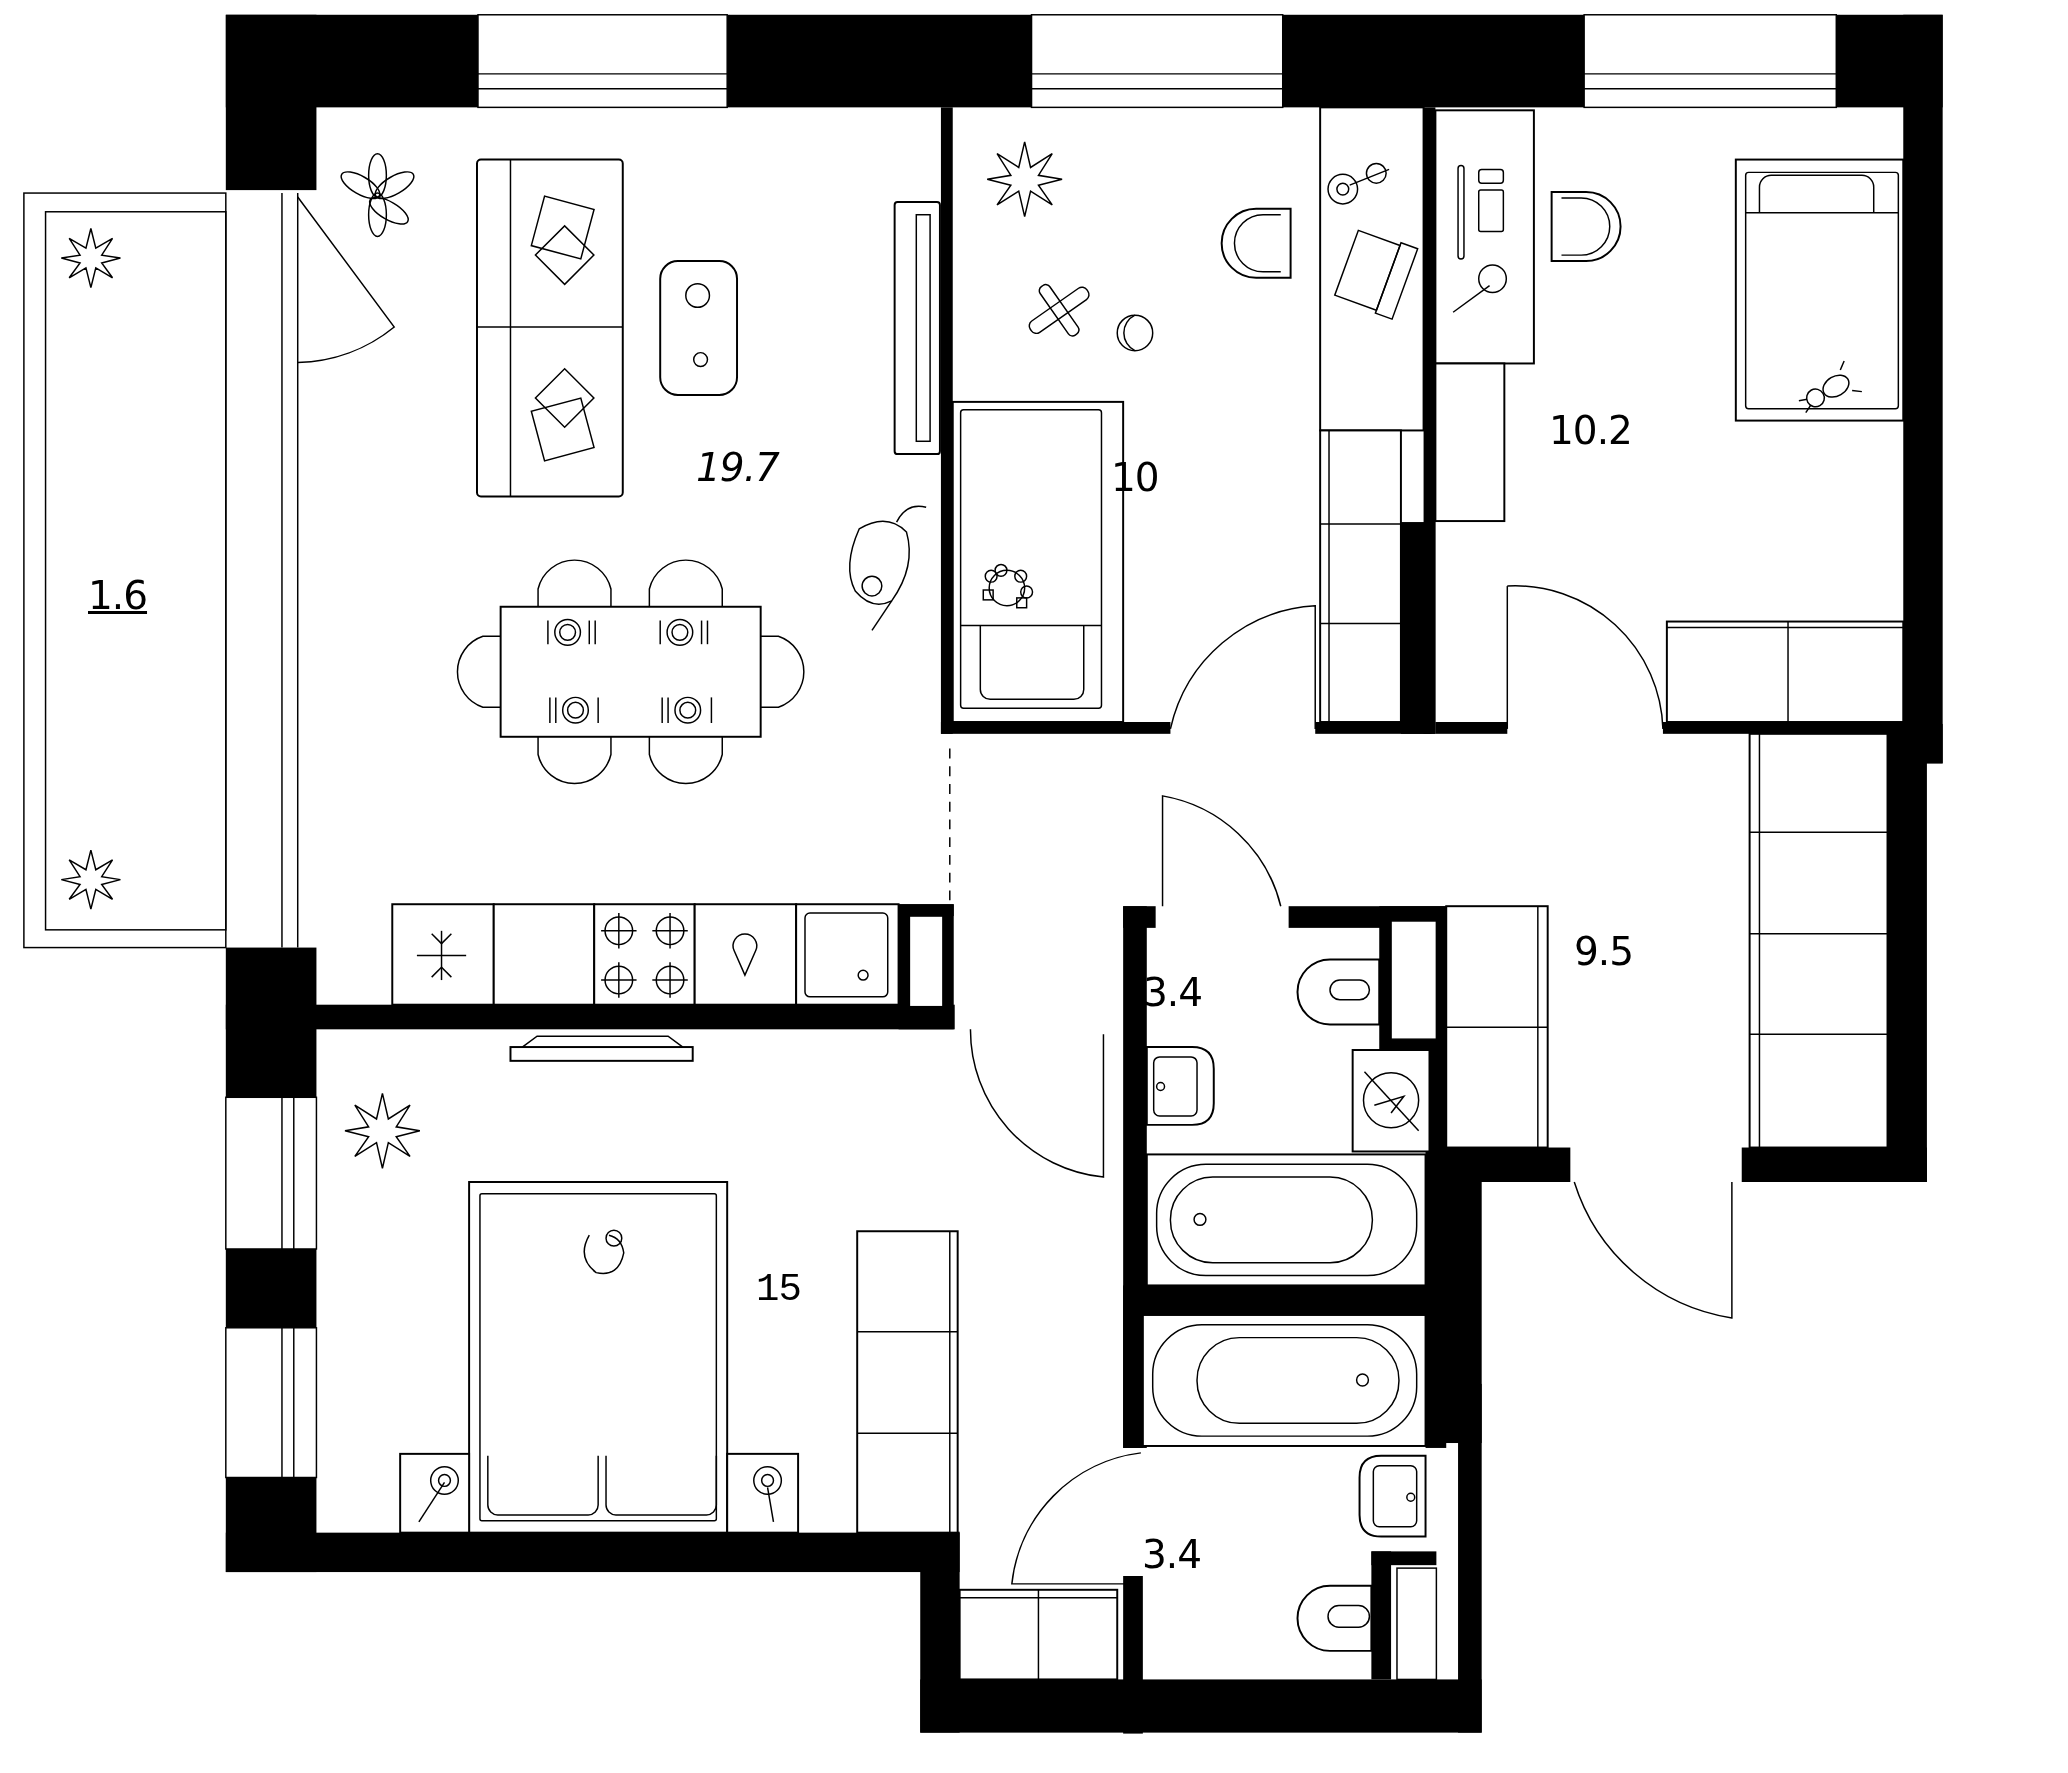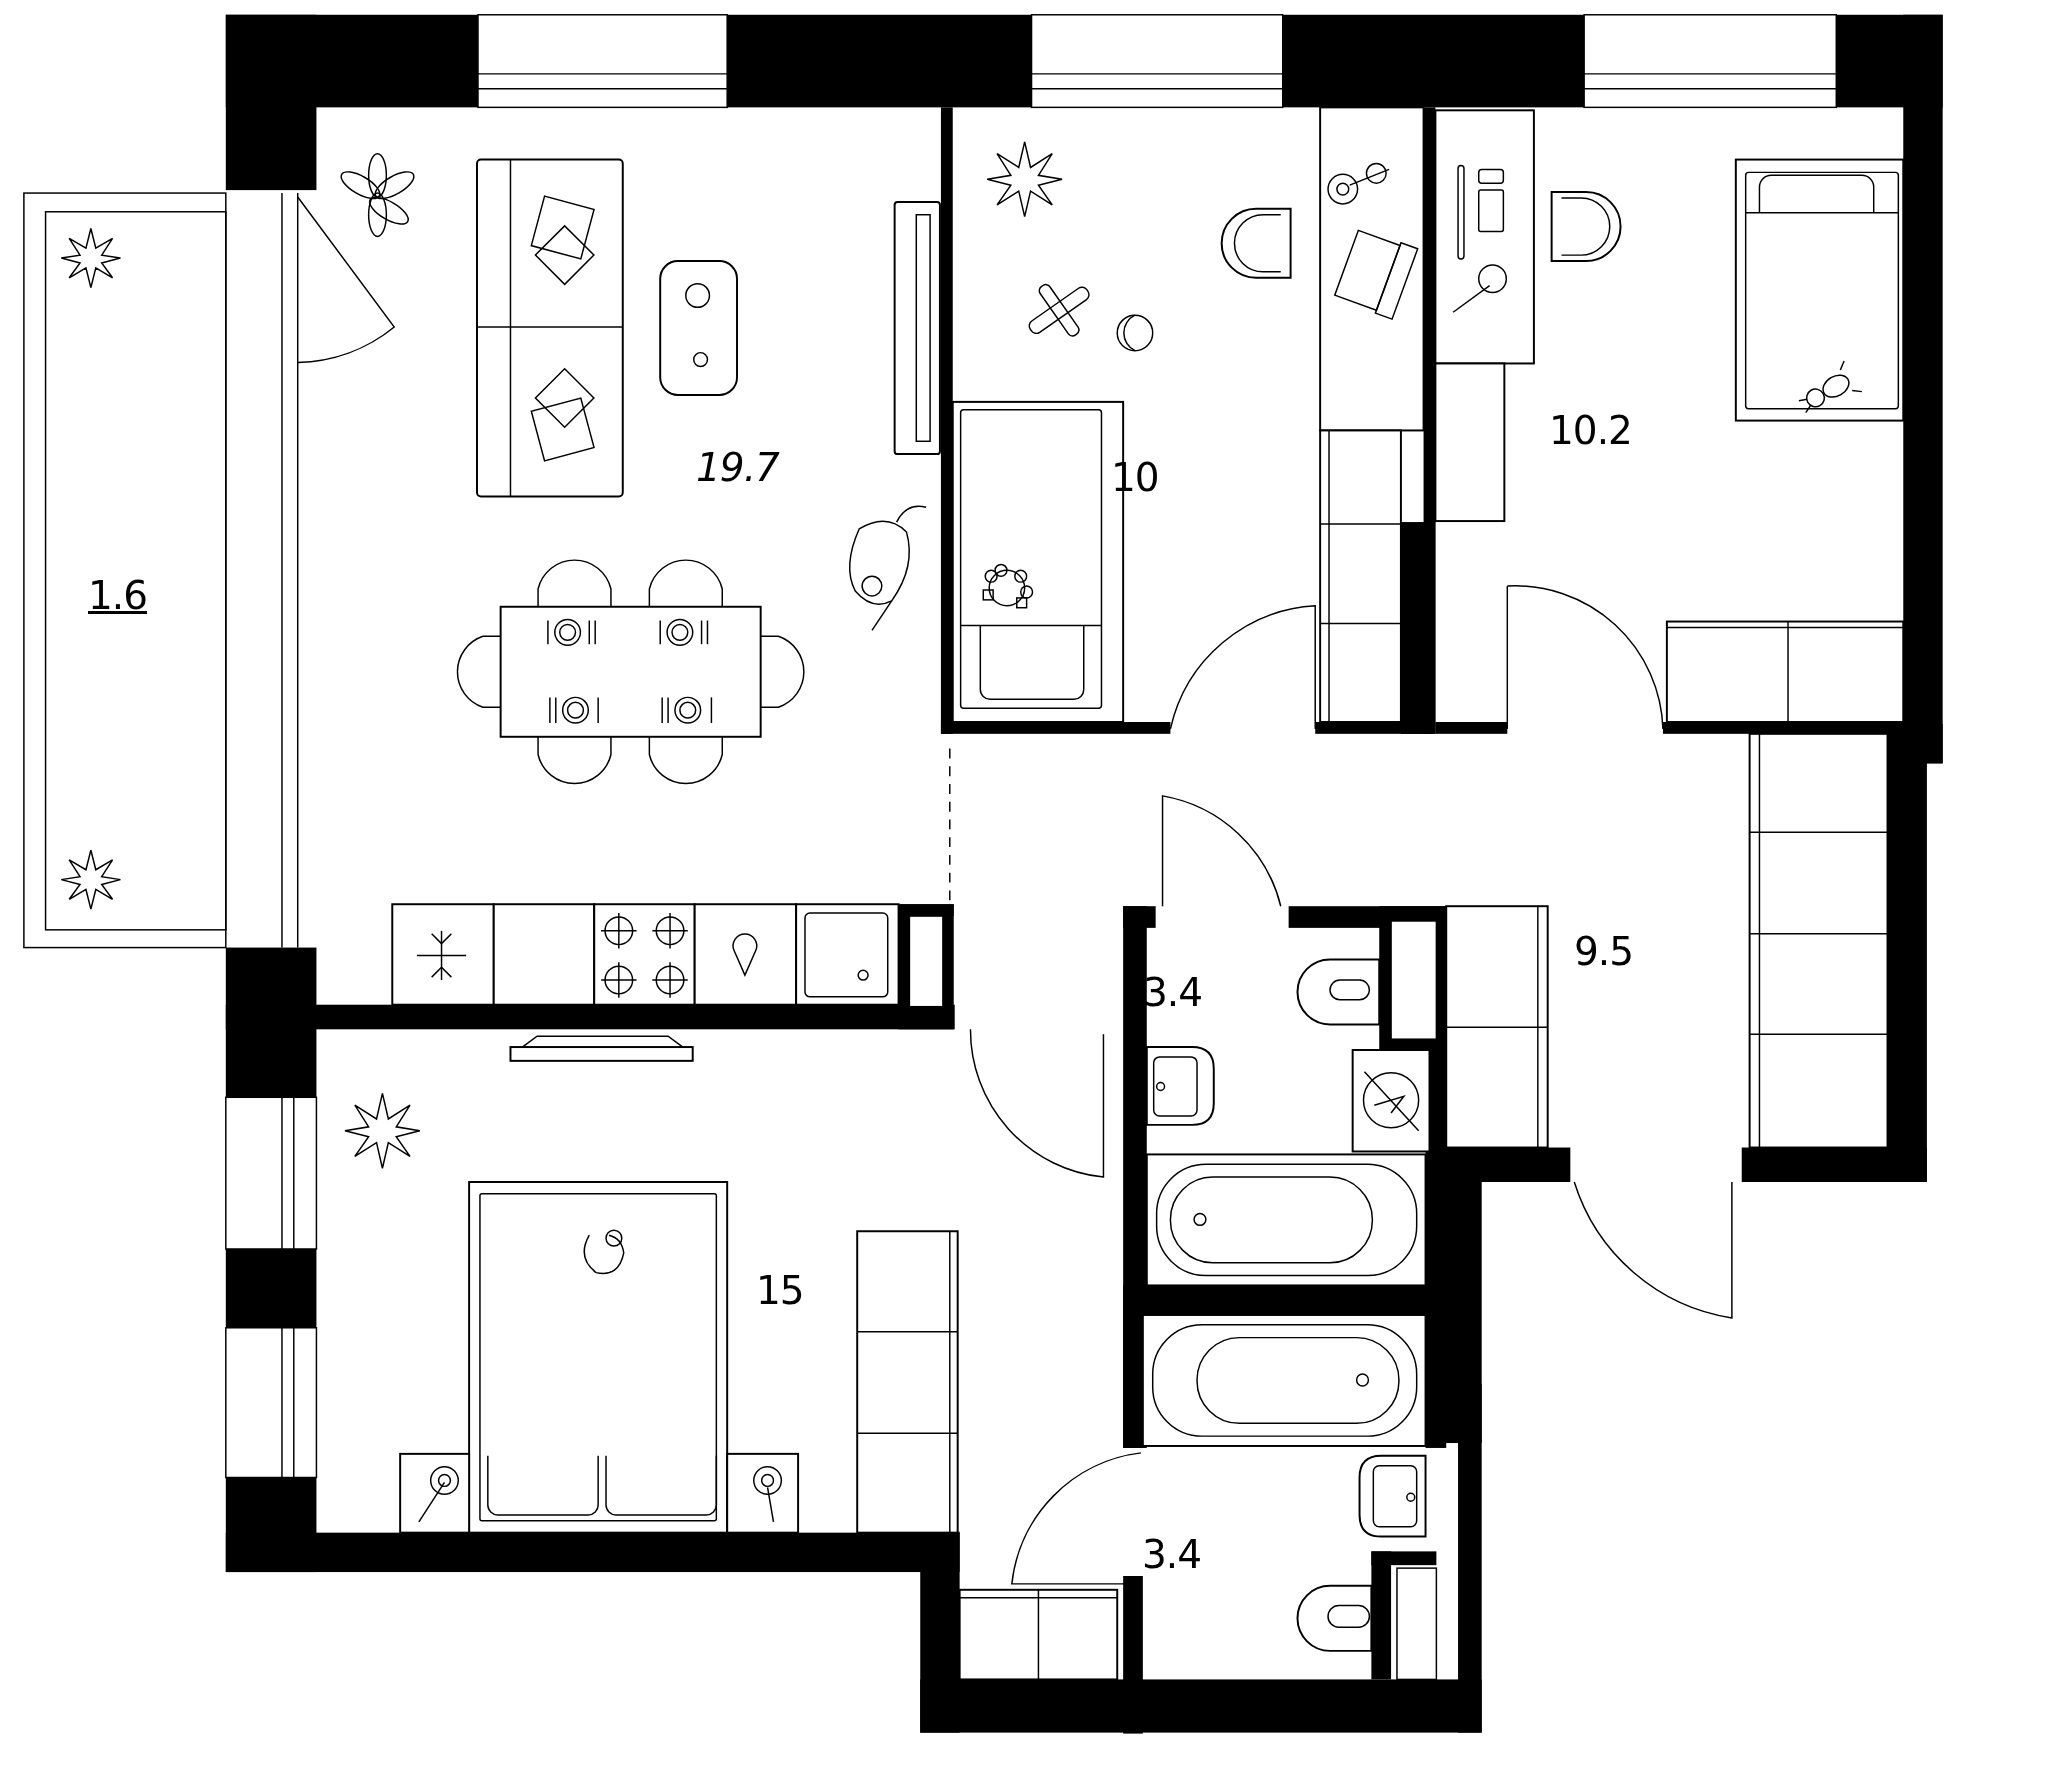--- a/index.html
+++ b/index.html
@@ -402,14 +402,14 @@
   </g>
 </svg>
 
 <div class="label" style="left:88px; top:573px;text-decoration:underline;">1.6</div>
 <div class="label" style="left:696px; top:445px;font-style:italic;">19.7</div>
 <div class="label" style="left:1111px; top:439px;margin-top:16px;">10</div>
 <div class="label" style="left:1549px; top:408px;">10.2</div>
 <div class="label" style="left:1558px; top:929px;margin-left:16px;">9.5</div>
 <div class="label" style="left:1143px; top:970px;">3.4</div>
 <div class="label" style="left:1142px; top:1532px;">3.4</div>
-<div class="label" style="left:756px; top:1268px;">15</div>
+<div class="label" style="left:756px; top:1268px;font-family:Liberation Mono, monospace;">15</div>
 
 
 </body></html>

